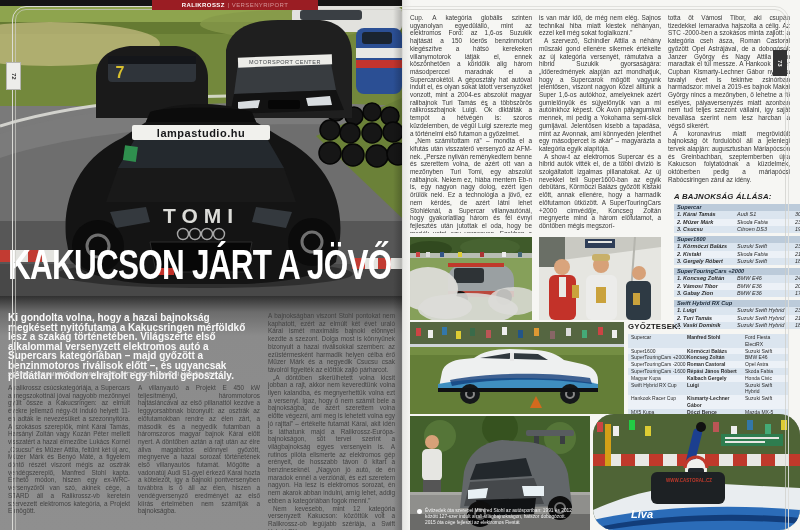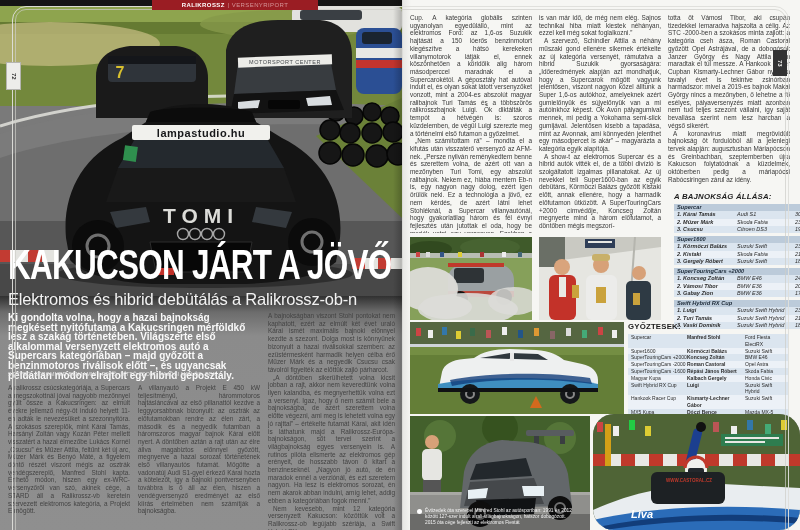--- a/index.html
+++ b/index.html
@@ -186,21 +186,20 @@
             <rect x="42" y="244" width="14" height="12" fill="#e3e3df"></rect>
           <rect x="352" y="252" width="13" height="11" fill="#c23b32"></rect>
             <rect x="365" y="252" width="13" height="11" fill="#e3e3df"></rect>
           <rect x="378" y="252" width="13" height="11" fill="#c23b32"></rect>
             <rect x="391" y="252" width="11" height="11" fill="#e3e3df"></rect>
         </g>
       </svg>
     </div>
 
     <h1 class="title">KAKUCSON JÁRT A JÖVŐ</h1>
-    <div class="subtitle">Elektromos és hibrid debütálás a Ralikrossz-ob-n</div>
     <p class="lead">Ki gondolta volna, hogy a hazai bajnokság megkésett nyitófutama a Kakucsringen mérföldkő lesz a szakág történetében. Világszerte első alkalommal versenyzett elektromos autó a Supercars kategóriában – majd győzött a benzinmotoros riválisok előtt –, és ugyancsak példátlan módon elrajtolt egy hibrid géposztály.</p>
     <div class="byline">SZÖVEG: STROMMER BENJAMIN | FOTÓ: BITTÓ ZSOLT, HAJÓSI MIKLÓS, TDK</div>
 
     <div class="lcol" id="lc1">
       <p>A ralikrossz csúcskategóriája, a Supercars a megszokottnál jóval nagyobb mezőnnyel gyűlt össze a Kakucsringen: az elmúlt évekre jellemző négy-öt induló helyett 11-en adták le nevezésüket a szezonnyitóra. A szokásos szereplők, mint Kárai Tamás, Harsányi Zoltán vagy Kozán Péter mellett visszatért a hazai élmezőbe Lukács Kornél „Csucsu” és Műzer Attila, feltűnt két új arc, Műzer Márk és Benyó Máté, a figyelem döntő részét viszont mégis az osztrák vendégszereplő, Manfred Stohl kapta. Érthető módon, hiszen egy ex-WRC-versenyzőről van szó, akinek cége, a STARD áll a Ralikrossz-vb keretein szervezett elektromos kategória, a Projekt E mögött.</p>
     </div>
     <div class="lcol" id="lc2">
       <p>A villanyautó a Projekt E 450 kW teljesítményű, hárommotoros hajtásláncával az első pillanattól kezdve a leggyorsabbnak bizonyult: az osztrák az előfutamokban rendre az élen zárt, a második és a negyedik futamban a háromszoros magyar bajnok Kárai előtt nyert. A döntőben aztán a rajt után az élre állva magabiztos előnnyel győzött, megnyerve a hazai sorozat történetének első villanyautós futamát. Mögötte a vadonatúj Audi S1-gyel érkező Kárai hozta a kötelezőt, így a bajnoki pontversenyben továbbra is ő áll az élen, hiszen a vendégversenyző eredményét az első kiírás értelmében nem számítják a bajnokságba.</p>
     </div>
     <div class="lcol" id="lc3">

